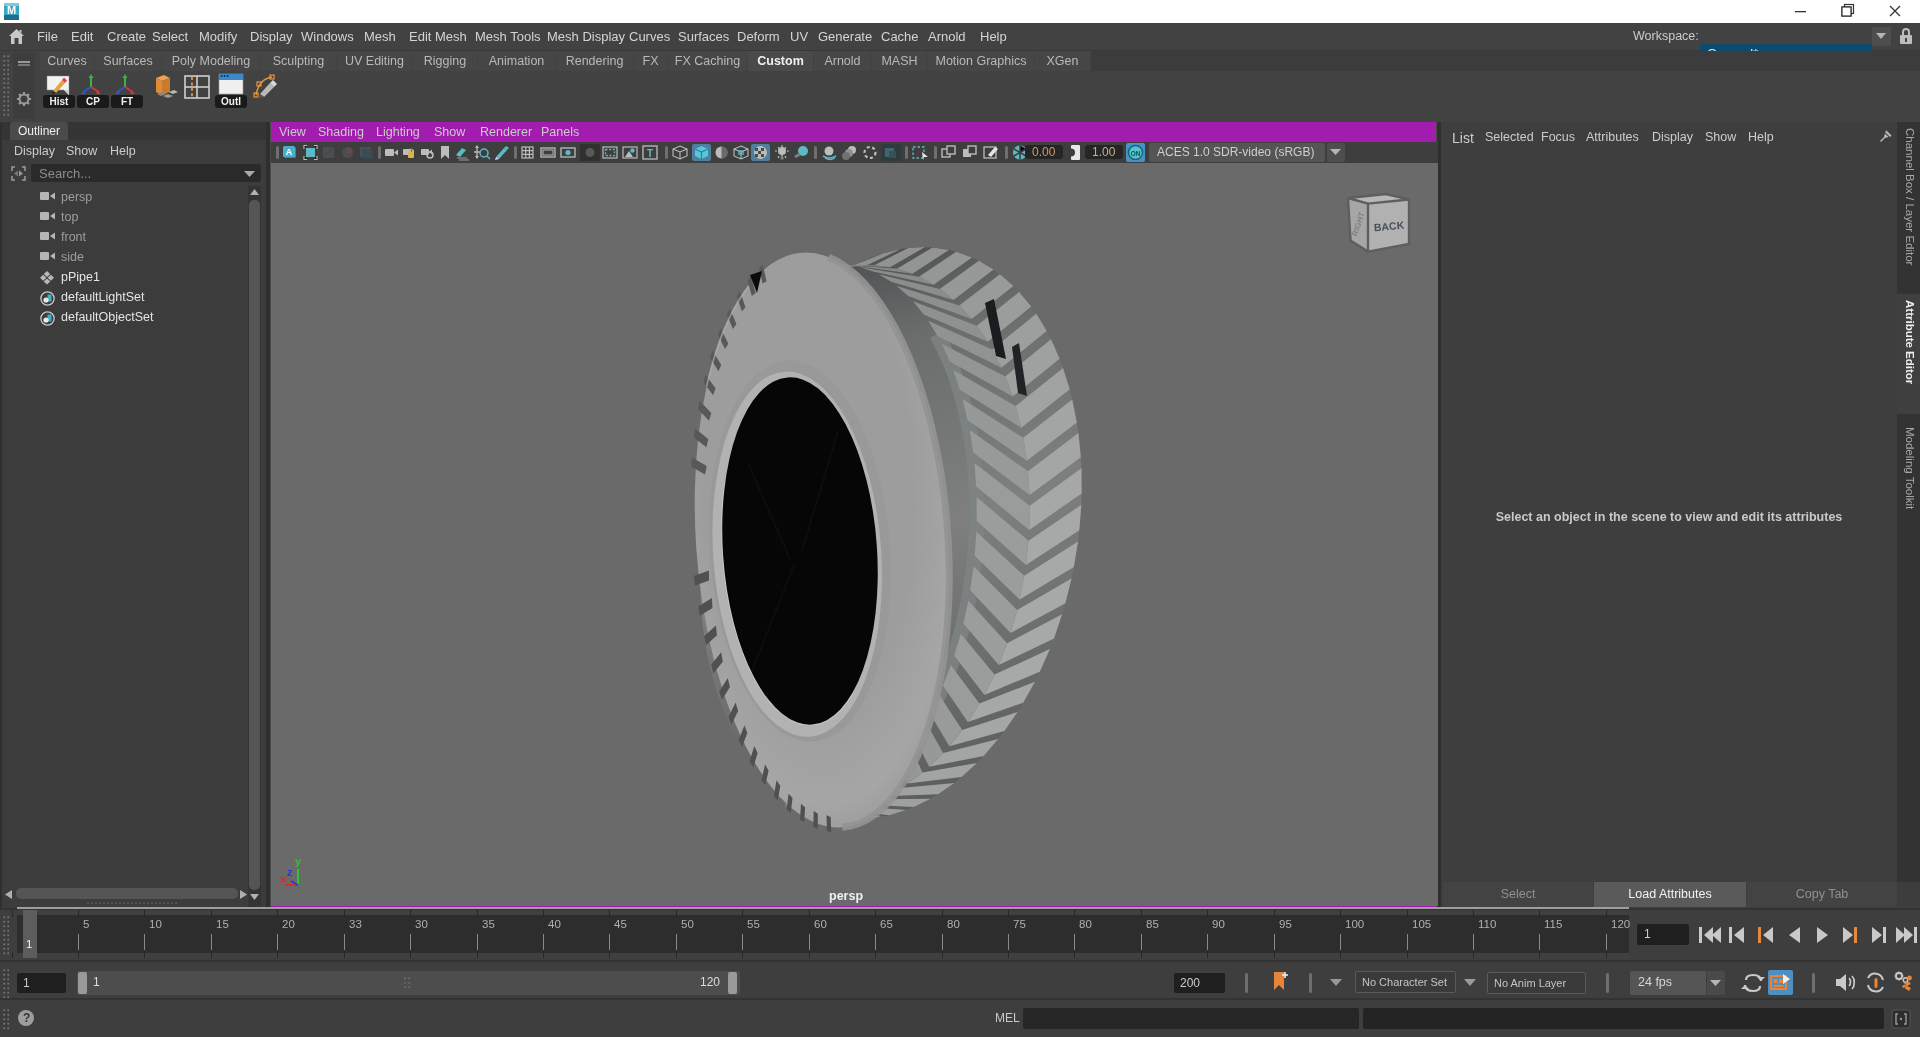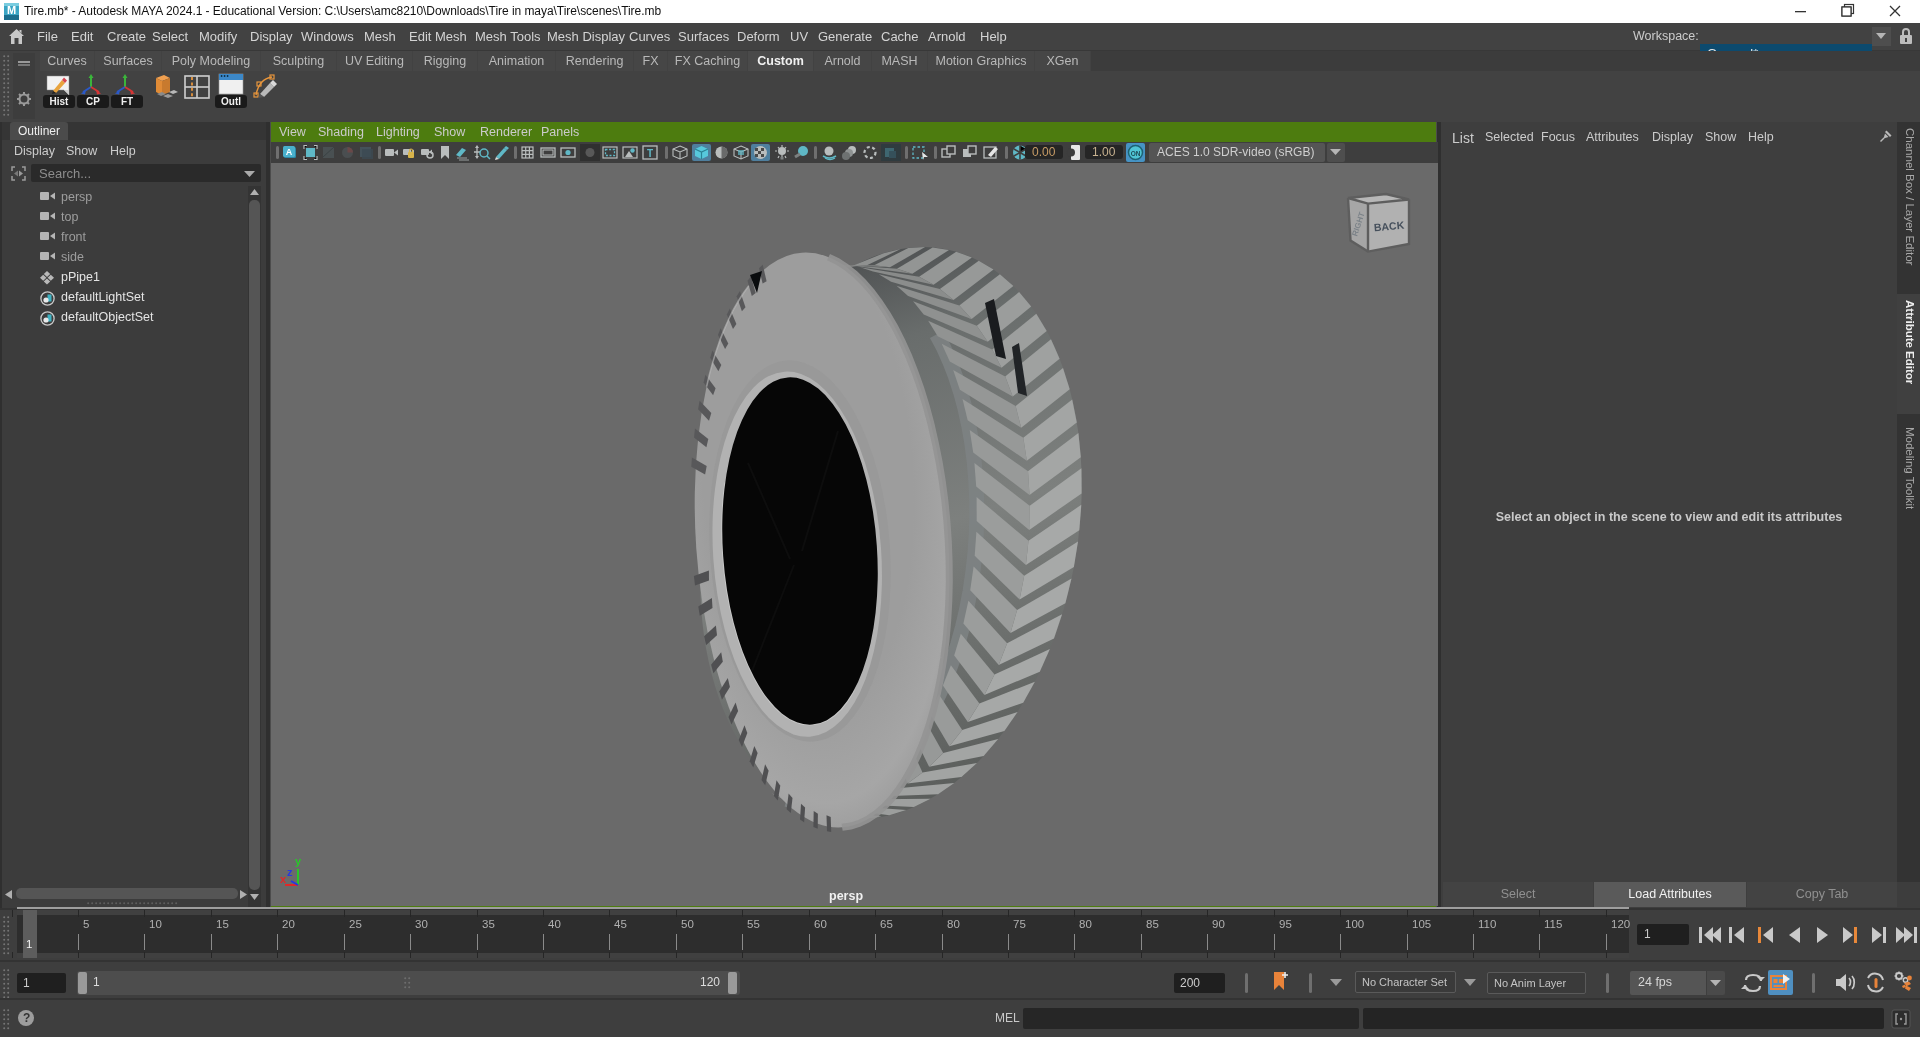--- a/index.html
+++ b/index.html
@@ -8,21 +8,20 @@
 .grip{position:absolute;width:3px;border-radius:2px;background:#6f6f6f}
 svg{position:absolute;overflow:visible}
 </style></head><body>
 <div id="root">
 <div class="abs" style="left:0;top:0;width:1920px;height:23px;background:#ffffff">
  <div class="abs" style="left:4px;top:3px;width:15px;height:17px;background:#3aa5c4">
    <div class="abs" style="left:0;top:0;width:15px;height:3px;background:#7accdf"></div>
    <div class="abs" style="left:0;top:12px;width:15px;height:5px;background:#1b6e8e"></div>
    <div class="tx" style="left:3px;top:1px;color:#fff;font-size:11px;font-weight:bold">M</div>
  </div>
- <div class="tx" style="left:24px;top:4px;font-size:12px;letter-spacing:-0.05px;color:#111">Tire.mb* - Autodesk MAYA 2024.1 - Educational Version: C:\Users\amc8210\Downloads\Tire in maya\Tire\scenes\Tire.mb</div>
  <svg class="abs" style="left:1795px;top:6px" width="115" height="12" viewBox="0 0 115 12">
    <rect x="0" y="5" width="11" height="1.3" fill="#333"></rect>
    <rect x="47" y="1" width="9" height="9" fill="none" stroke="#333" stroke-width="1.2"></rect>
    <rect x="49.5" y="-1.5" width="9" height="9" fill="none" stroke="#333" stroke-width="1.2"></rect>
    <rect x="47" y="1" width="9" height="9" fill="#fff" stroke="#333" stroke-width="1.2"></rect>
    <path d="M95 0 L105 10 M105 0 L95 10" stroke="#333" stroke-width="1.3"></path>
  </svg>
 </div>
     <div class="abs" style="left:0;top:23px;width:1920px;height:28px;background:#424242;border-bottom:1px solid #383838">
       <svg class="abs" style="left:8px;top:5px" width="17" height="17" viewBox="0 0 17 17">
@@ -305,21 +304,21 @@
         <circle cx="61.2" cy="1.2" r="1" fill="#5e5e5e"></circle>
         <circle cx="65.2" cy="1.2" r="1" fill="#5e5e5e"></circle>
         <circle cx="69.2" cy="1.2" r="1" fill="#5e5e5e"></circle>
         <circle cx="73.2" cy="1.2" r="1" fill="#5e5e5e"></circle>
         <circle cx="77.2" cy="1.2" r="1" fill="#5e5e5e"></circle>
         <circle cx="81.2" cy="1.2" r="1" fill="#5e5e5e"></circle>
         <circle cx="85.2" cy="1.2" r="1" fill="#5e5e5e"></circle>
         <circle cx="89.2" cy="1.2" r="1" fill="#5e5e5e"></circle>
       </svg>
     </div>
-    <div class="abs" style="left:270px;top:122px;width:1167px;height:786px;background:#4d7c0f;border-left:1px solid #4c4c4c;border-right:1px solid #4c4c4c">
+    <div class="abs" style="left:270px;top:122px;width:1167px;height:786px;background:#a21caf;border-left:1px solid #4c4c4c;border-right:1px solid #4c4c4c">
       <div class="tx" style="left:8px;top:3px;font-size:12.5px;color:#cbcbcb">View</div>
       <div class="tx" style="left:47px;top:3px;font-size:12.5px;color:#cbcbcb">Shading</div>
       <div class="tx" style="left:105px;top:3px;font-size:12.5px;color:#cbcbcb">Lighting</div>
       <div class="tx" style="left:163px;top:3px;font-size:12.5px;color:#cbcbcb">Show</div>
       <div class="tx" style="left:209px;top:3px;font-size:12.5px;color:#cbcbcb">Renderer</div>
       <div class="tx" style="left:270px;top:3px;font-size:12.5px;color:#cbcbcb">Panels</div>
       <div class="abs" style="left:0;top:20px;width:1167px;height:21px;background:#3e3e3e" id="vtb">
         <div class="grip" style="left:5px;top:4px;height:13px"></div>
         <div class="abs" style="left:11px;top:2px;width:18px;height:17px;">
           <svg style="left:0;top:0" width="18" height="17" viewBox="0 0 18 17">
@@ -837,21 +836,21 @@
       <div class="abs" style="left:1606px;top:0px;width:1px;height:7px;background:#262626"></div>
       <div class="abs" style="left:1606px;top:42px;width:1px;height:6px;background:#262626"></div>
       <div class="tx" style="left:83px;top:8px;font-size:11.5px;color:#b0b0b0">5</div>
       <div class="abs" style="left:78px;top:24px;width:1px;height:16px;background:#8a8a8a"></div>
       <div class="tx" style="left:149px;top:8px;font-size:11.5px;color:#b0b0b0">10</div>
       <div class="abs" style="left:144px;top:24px;width:1px;height:16px;background:#8a8a8a"></div>
       <div class="tx" style="left:216px;top:8px;font-size:11.5px;color:#b0b0b0">15</div>
       <div class="abs" style="left:211px;top:24px;width:1px;height:16px;background:#8a8a8a"></div>
       <div class="tx" style="left:282px;top:8px;font-size:11.5px;color:#b0b0b0">20</div>
       <div class="abs" style="left:277px;top:24px;width:1px;height:16px;background:#8a8a8a"></div>
-      <div class="tx" style="left:349px;top:8px;font-size:11.5px;color:#b0b0b0">25</div>
+      <div class="tx" style="left:349px;top:8px;font-size:11.5px;color:#b0b0b0">33</div>
       <div class="abs" style="left:344px;top:24px;width:1px;height:16px;background:#8a8a8a"></div>
       <div class="tx" style="left:415px;top:8px;font-size:11.5px;color:#b0b0b0">30</div>
       <div class="abs" style="left:410px;top:24px;width:1px;height:16px;background:#8a8a8a"></div>
       <div class="tx" style="left:482px;top:8px;font-size:11.5px;color:#b0b0b0">35</div>
       <div class="abs" style="left:477px;top:24px;width:1px;height:16px;background:#8a8a8a"></div>
       <div class="tx" style="left:548px;top:8px;font-size:11.5px;color:#b0b0b0">40</div>
       <div class="abs" style="left:543px;top:24px;width:1px;height:16px;background:#8a8a8a"></div>
       <div class="tx" style="left:614px;top:8px;font-size:11.5px;color:#b0b0b0">45</div>
       <div class="abs" style="left:609px;top:24px;width:1px;height:16px;background:#8a8a8a"></div>
       <div class="tx" style="left:681px;top:8px;font-size:11.5px;color:#b0b0b0">50</div>

